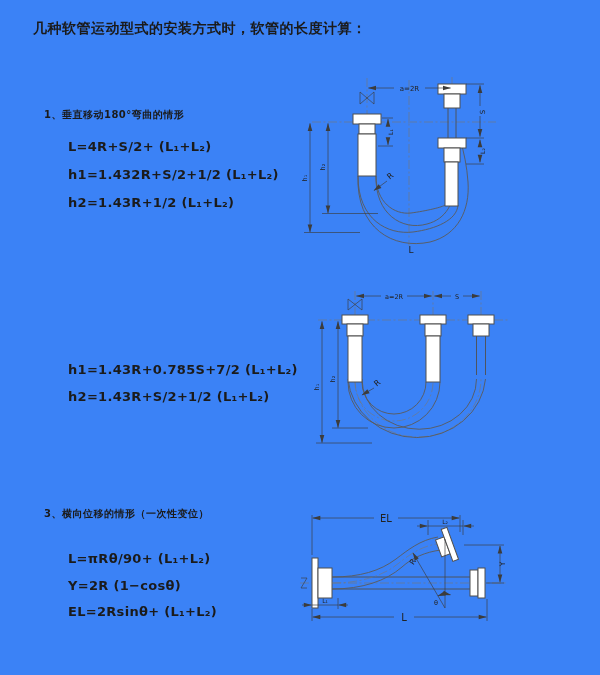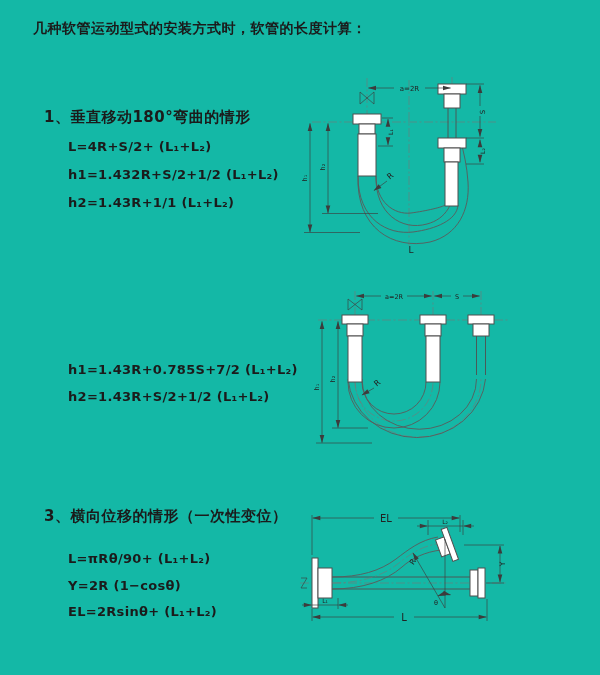--- a/index.html
+++ b/index.html
@@ -1,39 +1,39 @@
 <!DOCTYPE html>
 <html><head>
 <meta charset="utf-8">
 <style>
   html,body{margin:0;padding:0;background:#e8e8e8;}
-  .page{position:relative;width:600px;height:675px;background:#14b8a6;
+  .page{position:relative;width:600px;height:675px;background:#3b82f6;
         font-family:"DejaVu Sans",sans-serif;color:#1b1b1b;overflow:hidden;margin:0 auto;}
   .title{position:absolute;font-size:14px;font-weight:700;letter-spacing:.5px;white-space:nowrap;}
-  .heading{position:absolute;font-size:15px;font-weight:600;letter-spacing:.5px;white-space:nowrap;}
+  .heading{position:absolute;font-size:10px;font-weight:600;letter-spacing:.5px;white-space:nowrap;}
   .formula{position:absolute;font-size:13px;font-weight:700;letter-spacing:.3px;white-space:nowrap;}
   svg.diag{position:absolute;}
   svg text{font-family:"DejaVu Sans",sans-serif;fill:#222;}
   .cl{stroke:#777;stroke-width:.6;fill:none;stroke-dasharray:9 2.5 2 2.5;}
   .dim{stroke:#3d3d3d;stroke-width:.65;fill:none;}
   .part{stroke:#4f4f4f;stroke-width:1;fill:#ffffff;}
   .tube{stroke:#4f4f4f;stroke-width:.9;fill:none;}
   .hose{stroke:#5a5a5a;stroke-width:.9;fill:none;}
 </style>
 </head>
 <body>
 
 <div class="page">
 
   <div class="title" style="left:33px;top:20px">几种软管运动型式的安装方式时，软管的长度计算：</div>
 
   <div class="heading" style="left:44px;top:108px">1、垂直移动180°弯曲的情形</div>
   <div class="formula" style="left:68px;top:139px">L=4R+S/2+ (L₁+L₂)</div>
   <div class="formula" style="left:68px;top:167px">h1=1.432R+S/2+1/2 (L₁+L₂)</div>
-  <div class="formula" style="left:68px;top:195px">h2=1.43R+1/1 (L₁+L₂)</div>
+  <div class="formula" style="left:68px;top:195px">h2=1.43R+1/2 (L₁+L₂)</div>
 
   <svg class="diag" style="left:298px;top:72px" width="295" height="185" viewBox="0 0 295 185">
     <defs>
       <pattern id="braidA" width="4" height="4" patternUnits="userSpaceOnUse">
         <path d="M0,4 L4,0 M0,0 L4,4" stroke="#8a8a8a" stroke-width="0.6" fill="none"></path>
       </pattern>
       <marker id="arwA" markerWidth="9" markerHeight="7" refX="8" refY="3" orient="auto-start-reverse" markerUnits="userSpaceOnUse">
         <path d="M0.5,0.7 L8.5,3 L0.5,5.3 z" fill="#3c3c3c"></path>
       </marker>
     </defs>

